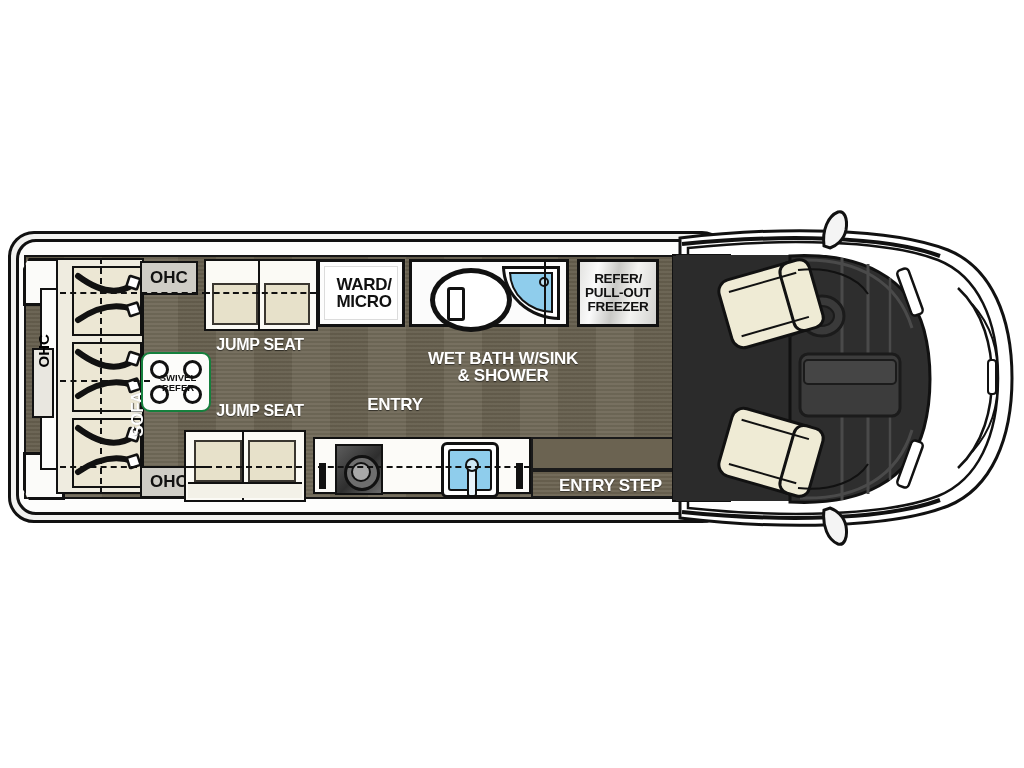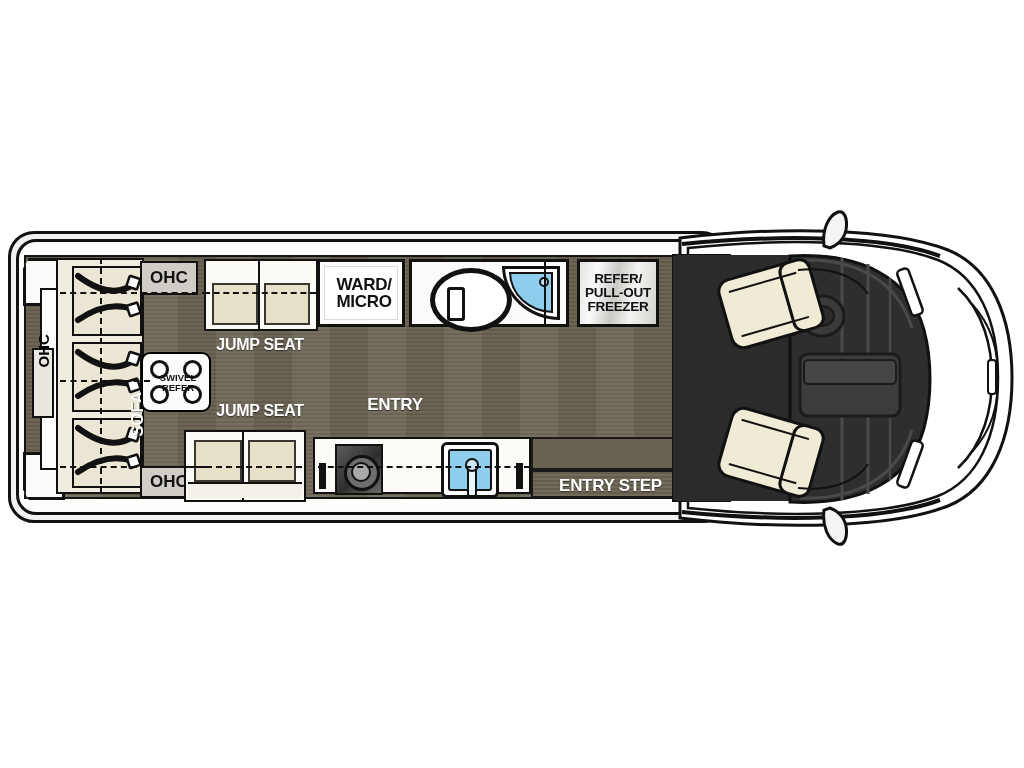--- a/index.html
+++ b/index.html
@@ -43,21 +43,21 @@
 
   
   #sofa-base{left:56px;top:258px;width:88px;height:236px;background:#efece0;border:2px solid #111;}
   .sofa-seat{position:absolute;background:#ece7d4;border:2px solid #111;}
   .sofa-belt{position:absolute;}
   #sofa-word{left:128px;top:418px;width:20px;height:66px;}
   #sofa-word span{display:block;transform:rotate(-90deg);font-size:17px;font-weight:bold;color:#fff;
      text-shadow:0 1px 1px rgba(0,0,0,.6);white-space:nowrap;}
 
   
-  #swivel-table{left:141px;top:352px;width:70px;height:60px;background:#fcfcfa;border:2px solid #000000;
+  #swivel-table{left:141px;top:352px;width:70px;height:60px;background:#fcfcfa;border:2px solid #15803d;
      border-radius:9px;}
   #swivel-table .dot{position:absolute;width:13px;height:13px;border-radius:50%;background:#fff;
      border:3px solid #111;}
   #swivel-table .tlbl{position:absolute;left:0;top:19px;width:70px;text-align:center;
      font-size:9.5px;font-weight:bold;line-height:1.08;color:#111;}
 
   
   .jump{position:absolute;background:#fbfaf5;border:2px solid #111;}
   .jump .cush{position:absolute;background:#e7e1ca;border:2px solid #3a3630;}
   .jseat-lbl{font-size:16px;}
@@ -206,20 +206,24 @@
   <div class="box" id="bath">
     <div id="toilet">
       <div id="toilet-lid"></div>
     </div>
     <div id="sink-corner">
       <div class="basin"></div>
       <div class="tap"></div>
     </div>
     <div style="position:absolute;left:132px;top:0;width:2px;height:62px;background:#111;"></div>
   </div>
+  <div class="lbl lbl-w" id="lbl-wetbath">
+    <div>WET BATH W/SINK</div>
+    <div>&amp; SHOWER</div>
+  </div>
 
   <div class="box" id="refer">
     <div class="lbl" style="left:0;top:10px;width:76px;font-size:13.5px;">
       <div>REFER/</div>
       <div>PULL-OUT</div>
       <div>FREEZER</div>
     </div>
   </div>
 
   <div class="lbl lbl-w" id="lbl-galley">ENTRY</div>

